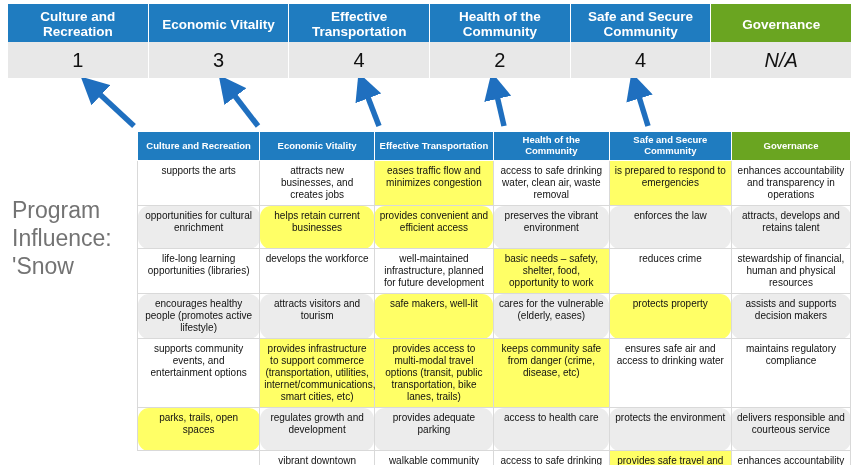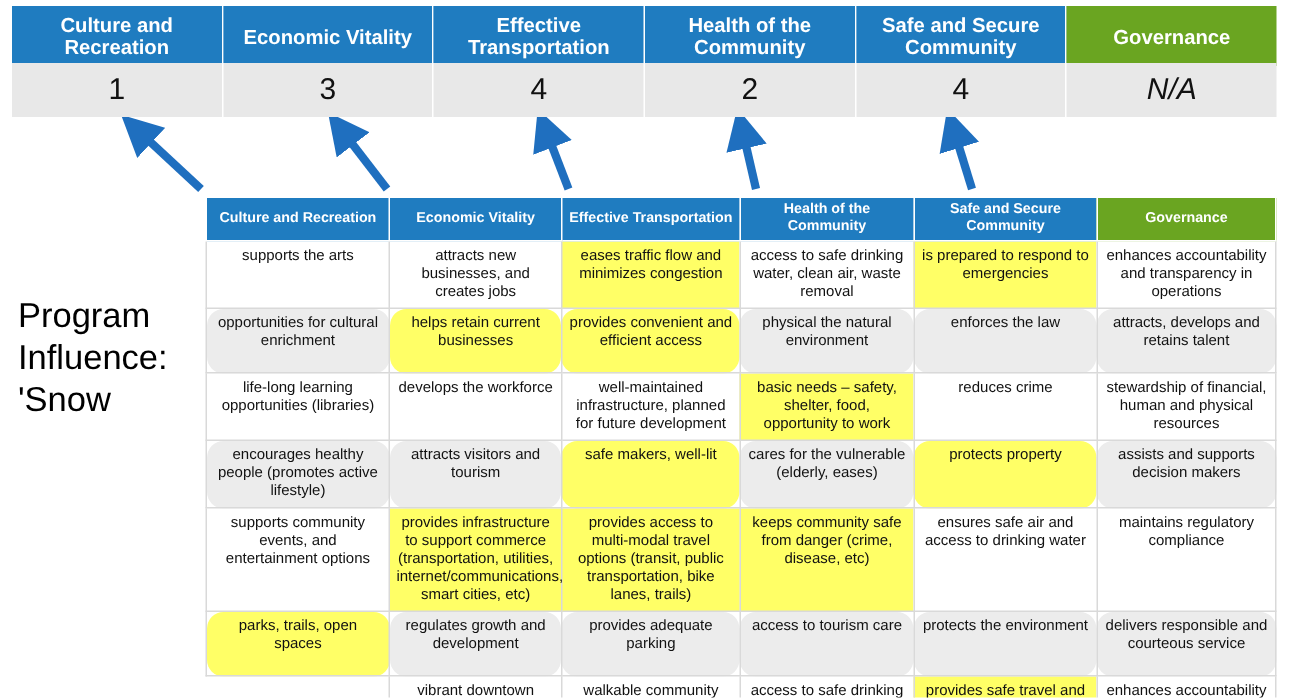--- a/index.html
+++ b/index.html
@@ -74,21 +74,21 @@
     pointer-events: none;
   }
 
   
   #program-label {
     position: absolute;
     left: 12px;
     top: 196px;
     width: 125px;
     font-size: 23px;
-    color: #000000;
+    color: #737373;
     line-height: 1.22;
     text-align: left;
   }
 
   
   #matrix {
     position: absolute;
     left: 137px;
     top: 131px;
     width: 714px;
@@ -202,21 +202,21 @@
         <td>attracts new businesses, and creates jobs</td>
         <td class="hl">eases traffic flow and minimizes congestion</td>
         <td>access to safe drinking water, clean air, waste removal</td>
         <td class="hl">is prepared to respond to emergencies</td>
         <td>enhances accountability and transparency in operations</td>
       </tr>
       <tr class="band-alt">
         <td>opportunities for cultural enrichment</td>
         <td class="hl">helps retain current businesses</td>
         <td class="hl">provides convenient and efficient access</td>
-        <td>physical the natural environment</td>
+        <td>preserves the vibrant environment</td>
         <td>enforces the law</td>
         <td>attracts, develops and retains talent</td>
       </tr>
       <tr class="band">
         <td>life-long learning opportunities (libraries)</td>
         <td>develops the workforce</td>
         <td>well-maintained infrastructure, planned for future development</td>
         <td class="hl">basic needs – safety, shelter, food, opportunity to work</td>
         <td>reduces crime</td>
         <td>stewardship of financial, human and physical resources</td>
@@ -234,21 +234,21 @@
         <td class="hl">provides infrastructure to support commerce (transportation, utilities, internet/communications, smart cities, etc)</td>
         <td class="hl">provides access to multi-modal travel options (transit, public transportation, bike lanes, trails)</td>
         <td class="hl">keeps community safe from danger (crime, disease, etc)</td>
         <td>ensures safe air and access to drinking water</td>
         <td>maintains regulatory compliance</td>
       </tr>
       <tr class="band-alt">
         <td class="hl">parks, trails, open spaces</td>
         <td>regulates growth and development</td>
         <td>provides adequate parking</td>
-        <td>access to tourism care</td>
+        <td>access to health care</td>
         <td>protects the environment</td>
         <td>delivers responsible and courteous service</td>
       </tr>
       <tr class="band">
         <td class="empty"></td>
         <td>vibrant downtown</td>
         <td>walkable community</td>
         <td>access to safe drinking water, clean air, waste removal</td>
         <td class="hl">provides safe travel and mobility</td>
         <td>enhances accountability and transparency in operations</td>

